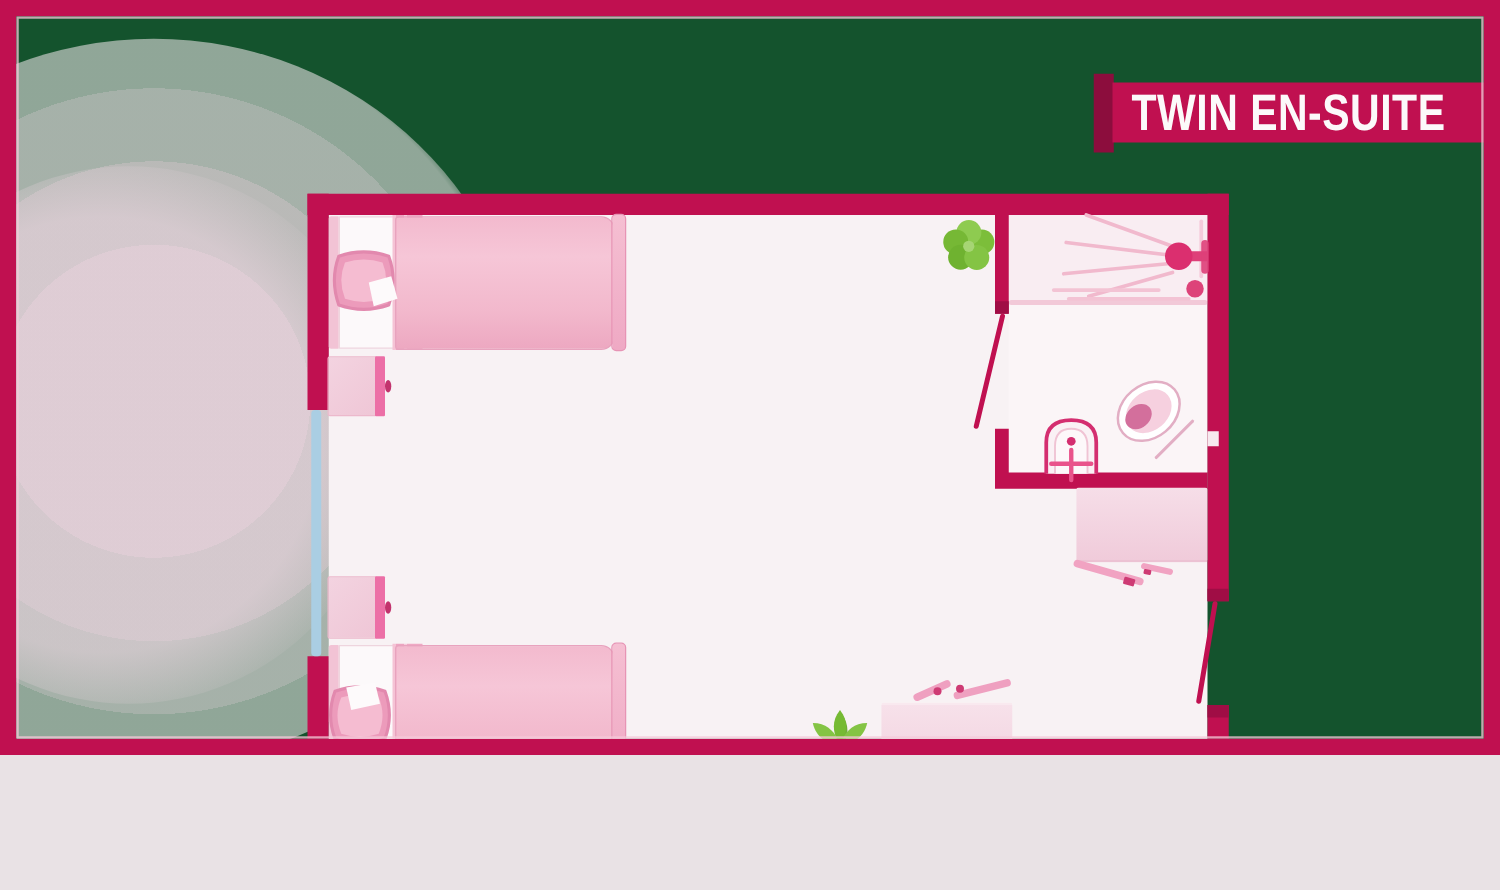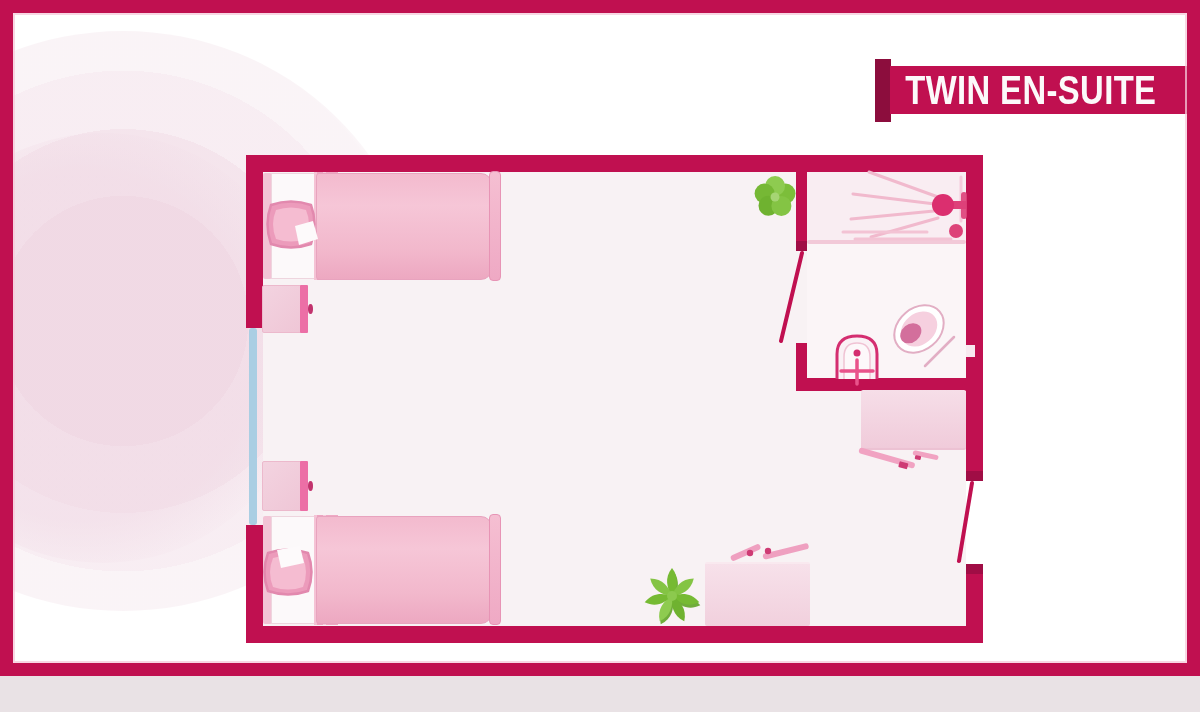--- a/index.html
+++ b/index.html
@@ -1,19 +1,19 @@
 <!DOCTYPE html>
 <html><head>
 <meta charset="utf-8">
 <style>
   html,body{margin:0;padding:0;background:#e9e2e5;}
   *{box-sizing:border-box;}
   #stage{
-    position:relative;width:1200px;height:676px;overflow:hidden;
-    background:#ffffff;
+    position:relative;width:1200px;height:604px;overflow:hidden;
+    background:#14532d;
     border:13px solid #c01050;
     font-family:"Liberation Sans", sans-serif;
   }
   .inner-frame{
     position:absolute;inset:0;border:2px solid rgba(246,202,218,.75);
     pointer-events:none;z-index:40;
   }
   
   .bg-blob{
     position:absolute;left:-190px;top:18px;width:600px;height:580px;border-radius:50%;

